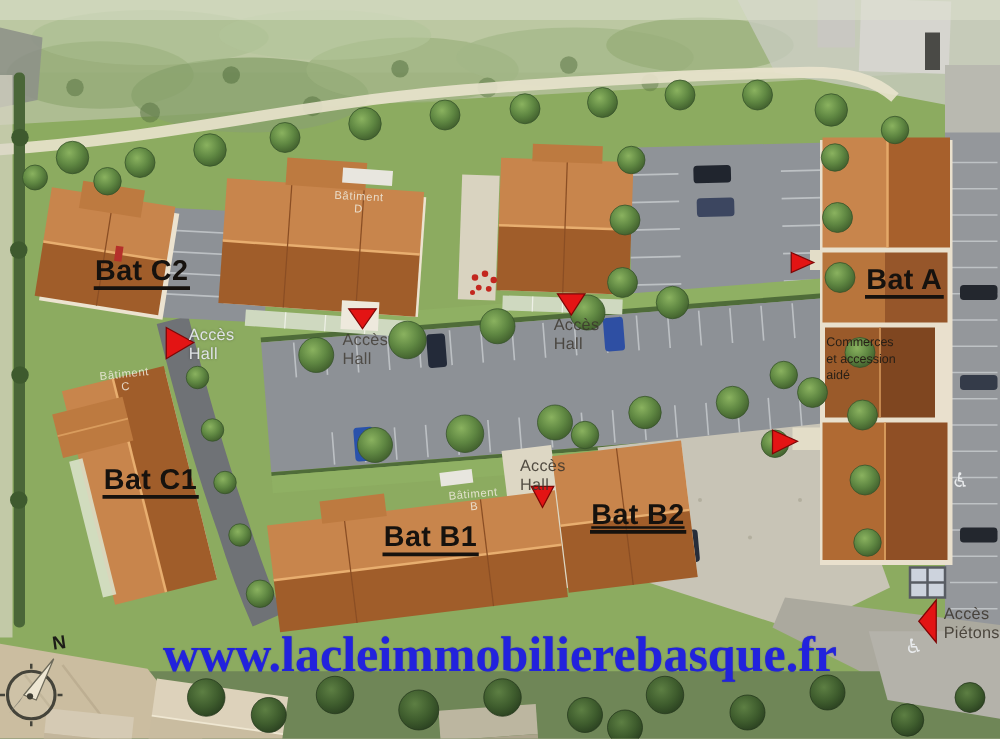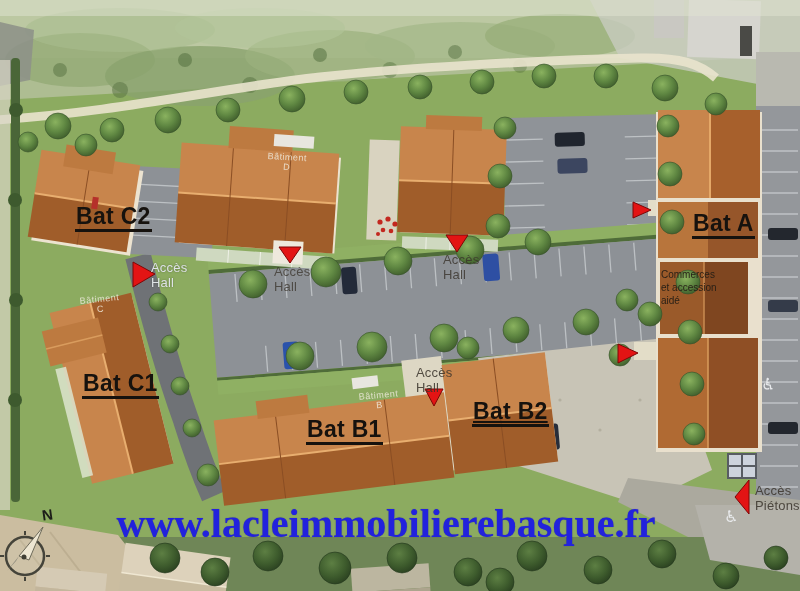--- a/index.html
+++ b/index.html
@@ -10,21 +10,21 @@
        color:#16120e;border-bottom:3px solid #16120e;padding:0 1px 1px 1px;
        white-space:nowrap;letter-spacing:.3px;}
   .note{position:absolute;font-size:10px;line-height:1.32;color:#271f16;}
   .note span{display:block;}
   .tiny{position:absolute;font-size:13px;line-height:1.15;color:#3a342c;
         width:34px;letter-spacing:.2px;}
   .tiny.light{color:#dfe3e6;text-shadow:0 0 2px rgba(0,0,0,.35);}
   .roofword{position:absolute;font-size:9px;line-height:1.15;text-align:center;
         color:rgba(240,235,222,.85);width:58px;letter-spacing:.5px;}
   .roofword b{display:block;font-weight:normal;}
-  .url{position:absolute;left:386px;top:500px;transform:translateX(-50%);
+  .url{position:absolute;left:400px;top:500px;transform:translateX(-50%);
        font-family:"Liberation Serif",serif;font-weight:bold;font-size:40px;
        color:#2222dd;white-space:nowrap;text-shadow:0 0 1px rgba(10,10,120,.45);}
   .north{position:absolute;font-size:15px;font-weight:bold;color:#1d1d18;
        transform:rotate(-8deg);}
   .stripe{stroke:#ccd0d3;stroke-width:1.3;opacity:.75;fill:none;}
   .t{fill:url(#tg);stroke:#36512a;stroke-width:.6;}
   .td{fill:url(#tgd);stroke:#24371c;stroke-width:.6;}
   .arrow{fill:#e31414;stroke:#7e0606;stroke-width:1;}
   .wc{font-size:16px;fill:#e8eaec;font-family:"DejaVu Sans",sans-serif;}
 </style>

